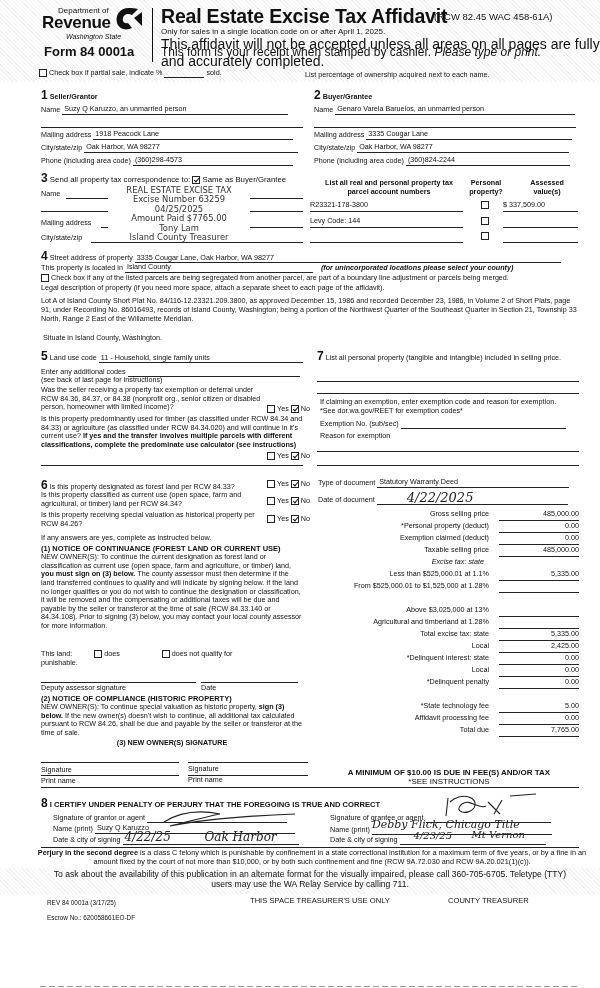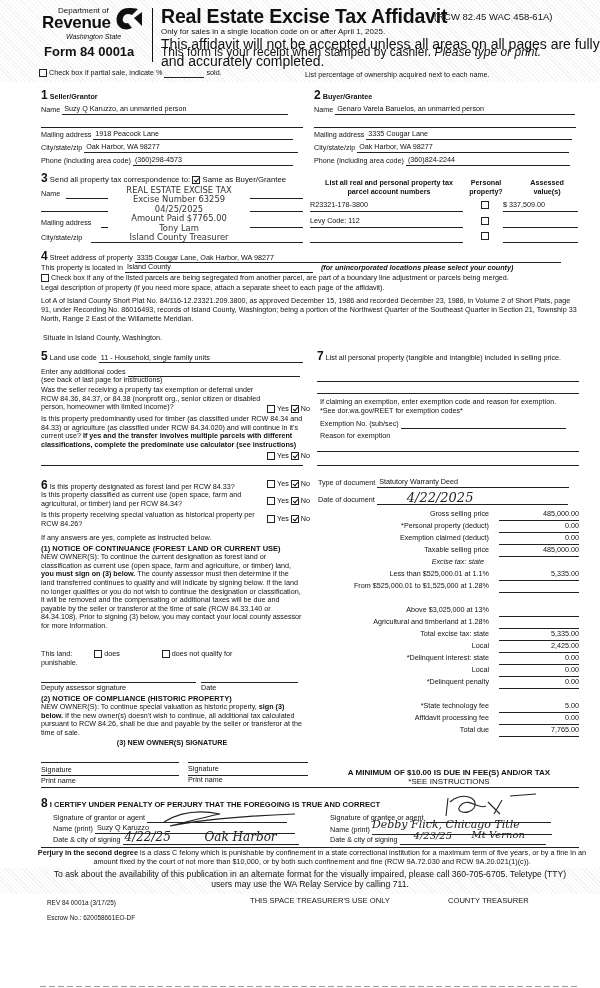--- a/index.html
+++ b/index.html
@@ -81,21 +81,21 @@
 
 <div class="abs b" style="left:314px;top:179px;width:150px;text-align:center">List all real and personal property tax parcel account numbers</div>
 <div class="abs b" style="left:465px;top:179px;width:42px;text-align:center">Personal property?</div>
 <div class="abs b" style="left:517px;top:179px;width:60px;text-align:center">Assessed value(s)</div>
 <div class="abs" style="left:310px;top:201px;width:268px;height:12px">
   <span class="abs line" style="left:0;width:153px;height:11px">R23321-178-3800</span>
   <span class="abs cb" style="left:171px;top:0"></span>
   <span class="abs line" style="left:193px;width:75px;height:11px">$ 337,509.00</span>
 </div>
 <div class="abs" style="left:310px;top:217px;width:268px;height:12px">
-  <span class="abs line" style="left:0;width:153px;height:11px">Levy Code:  112</span>
+  <span class="abs line" style="left:0;width:153px;height:11px">Levy Code:  144</span>
   <span class="abs cb" style="left:171px;top:0"></span>
   <span class="abs line" style="left:193px;width:75px;height:11px"></span>
 </div>
 <div class="abs" style="left:310px;top:232px;width:268px;height:12px">
   <span class="abs line" style="left:0;width:153px;height:11px"></span>
   <span class="abs cb" style="left:171px;top:0"></span>
   <span class="abs line" style="left:193px;width:75px;height:11px"></span>
 </div>
 
 <div class="row" style="left:41px;top:249px"><span class="num">4</span> <span>Street address of property</span> <span class="fld" style="width:426px">3335 Cougar Lane, Oak Harbor, WA 98277</span></div>

